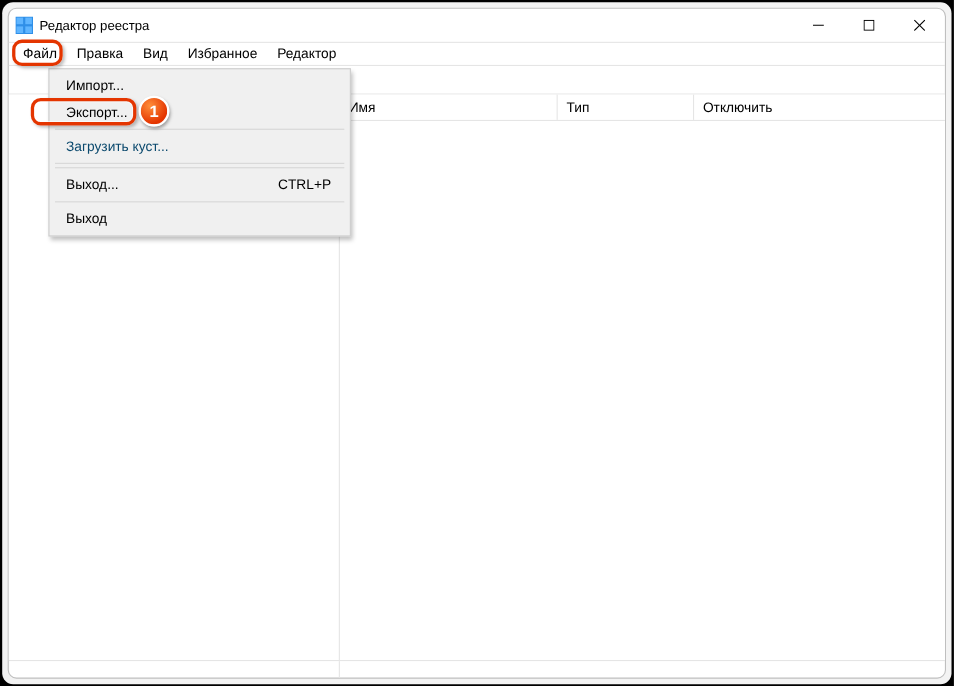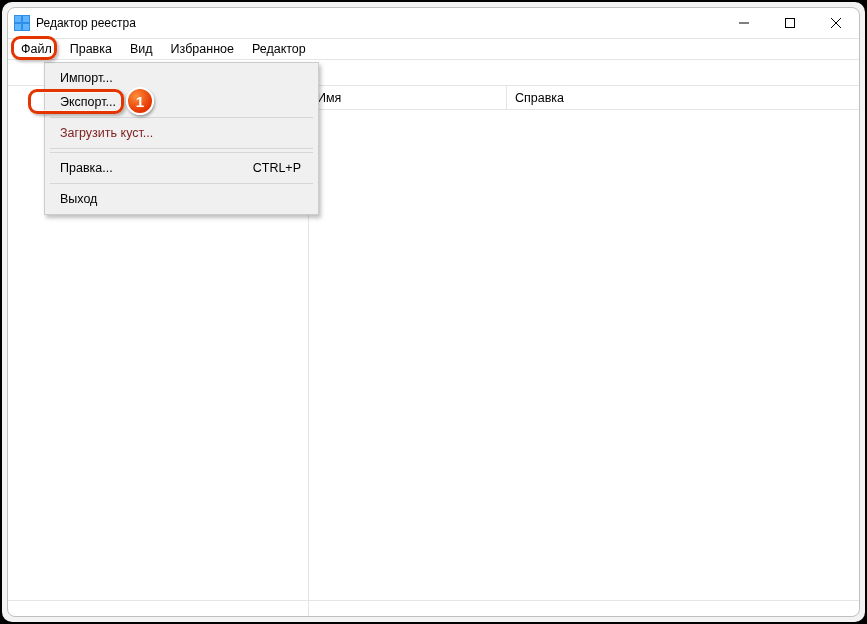--- a/index.html
+++ b/index.html
@@ -138,21 +138,21 @@
     z-index: 10;
     font-size: 12.5px;
   }
   .dd-row {
     height: 24px;
     display: flex; align-items: center;
     padding: 0 14px 0 12px;
     color: #000;
     justify-content: space-between;
   }
-  .dd-row.disabled { color: #7f1d1d; text-align: center; }
+  .dd-row.disabled { color: #0c4a6e; text-align: center; }
   .dd-sep {
     height: 1px;
     background: #d6d6d6;
     margin: 3px 2px;
   }
   
   .annot {
     position: absolute;
     border: 3px solid #e43500;
     border-radius: 9px;
@@ -221,21 +221,22 @@
 
   <div class="addressbar">
     <input type="text" value="" style="">
   </div>
 
   <div class="main">
     <div class="tree-pane"></div>
     <div class="values-pane">
       <div class="values-header">
         <div class="col-h col-name">Имя</div>
-        <div class="col-h col-value">Справка</div>
+        <div class="col-h col-type">Тип</div>
+        <div class="col-h col-value">Отключить</div>
       </div>
       <div class="values-body"></div>
     </div>
   </div>
 
   <div class="statusbar">
     <div class="seg1"></div>
     <div></div>
   </div>
 
@@ -249,21 +250,21 @@
   <div class="dd-row">
       <span>Экспорт...</span>
     </div>
   <div class="dd-sep"></div>
   <div class="dd-row disabled">
       <span>Загрузить куст...</span>
     </div>
   <div class="dd-sep"></div>
   <div class="dd-sep"></div>
   <div class="dd-row">
-    <span>Правка...</span>
+    <span>Выход...</span>
     <span>CTRL+P</span>
   </div>
   <div class="dd-sep"></div>
   <div class="dd-row">
       <span>Выход</span>
     </div>
 </div>
 
 <div class="annot" style="left:11px; top:36px; width:46px; height:24px;"></div>
 <div class="annot" style="left:28px; top:89px; width:96px; height:25px;"></div>

